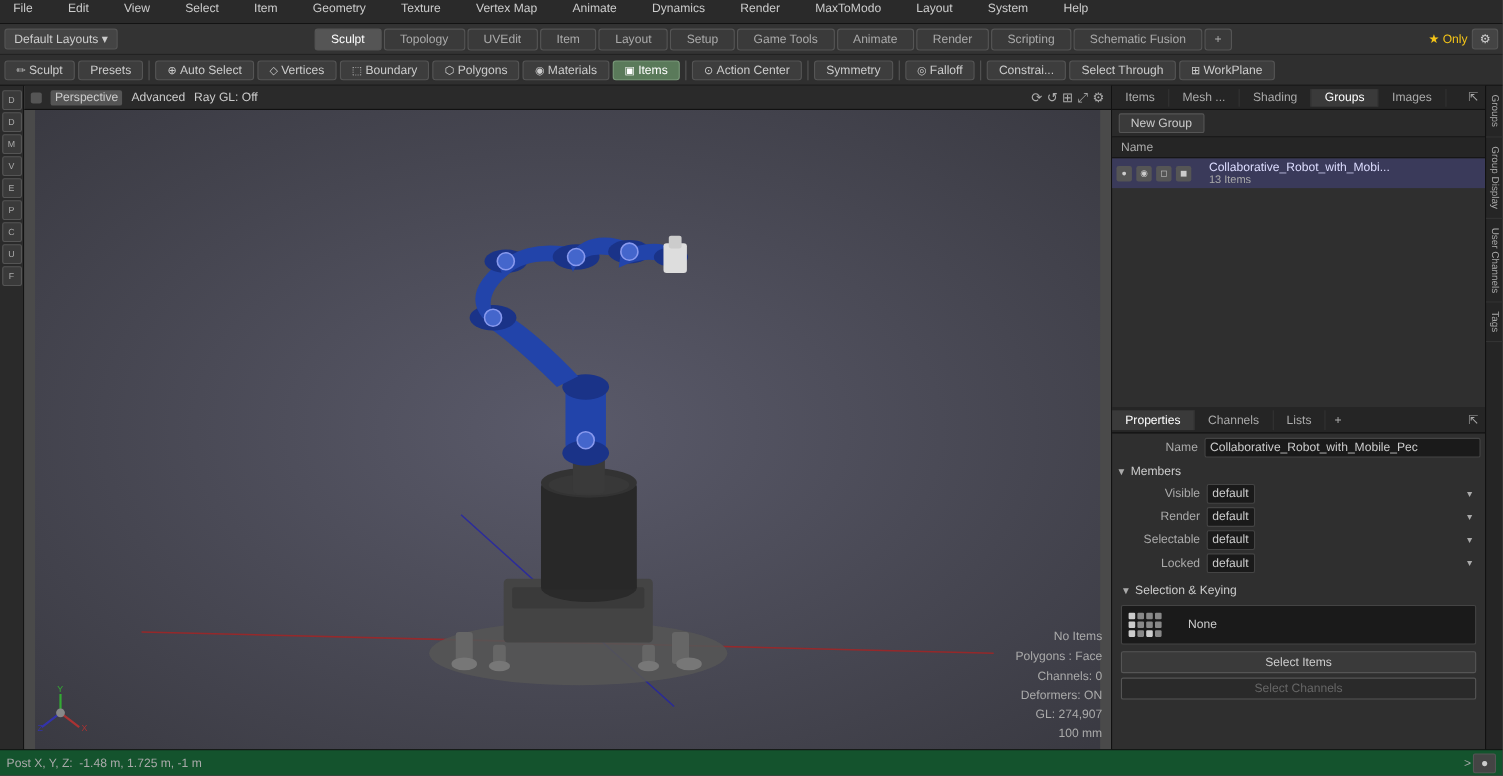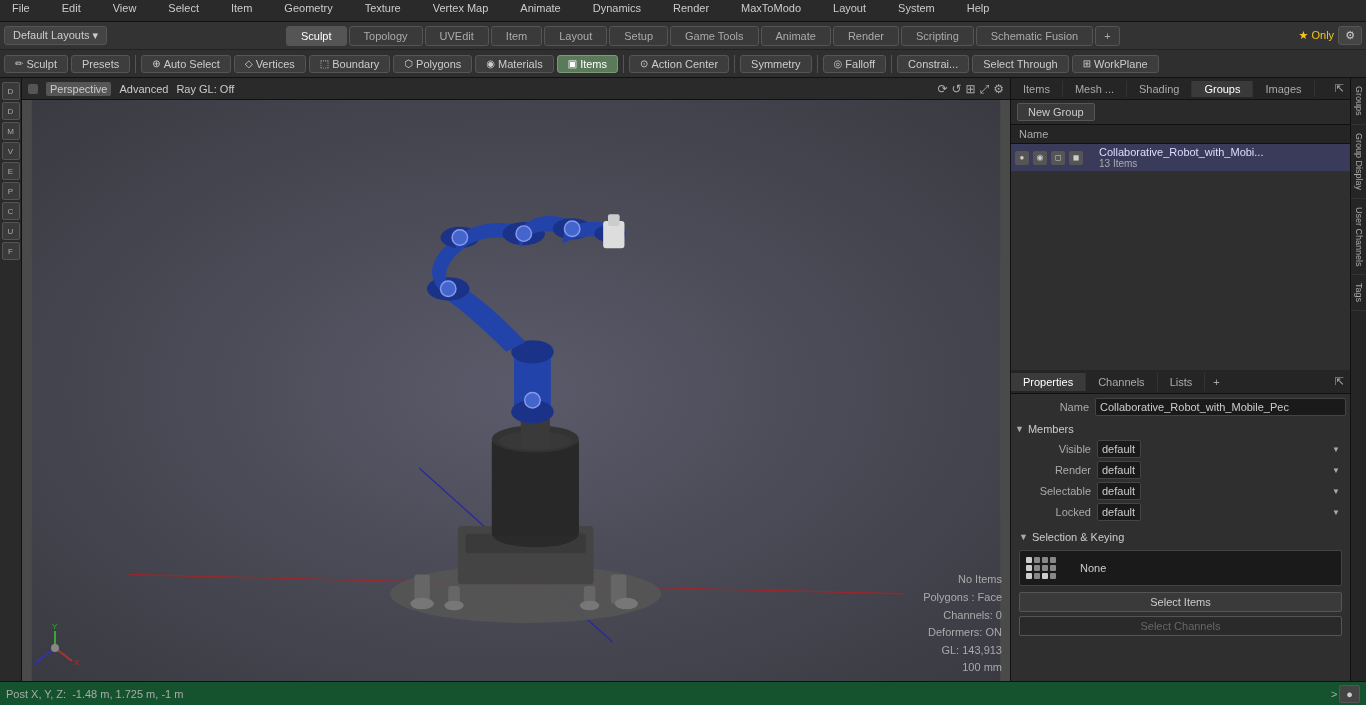--- a/index.html
+++ b/index.html
@@ -321,21 +321,21 @@
         <circle cx="442" cy="142" r="8" fill="#4466cc" stroke="#8899ee" stroke-width="1.5"></circle>
         <circle cx="508" cy="138" r="8" fill="#4466cc" stroke="#8899ee" stroke-width="1.5"></circle>
         <circle cx="558" cy="133" r="8" fill="#4466cc" stroke="#8899ee" stroke-width="1.5"></circle>
       </svg>
 
       <div id="viewport-info">
         <div>No Items</div>
         <div>Polygons : Face</div>
         <div>Channels: 0</div>
         <div>Deformers: ON</div>
-        <div>GL: 143,913</div>
+        <div>GL: 274,907</div>
         <div>100 mm</div>
       </div>
 
       <div id="axis-indicator">
         <svg width="50" height="50">
           <line x1="25" y1="25" x2="42" y2="38" stroke="#aa3333" stroke-width="2"></line>
           <line x1="25" y1="25" x2="8" y2="38" stroke="#3333aa" stroke-width="2"></line>
           <line x1="25" y1="25" x2="25" y2="8" stroke="#33aa33" stroke-width="2"></line>
           <circle cx="25" cy="25" r="4" fill="#888"></circle>
           <text x="44" y="42" fill="#aa3333" font-size="8">X</text>

